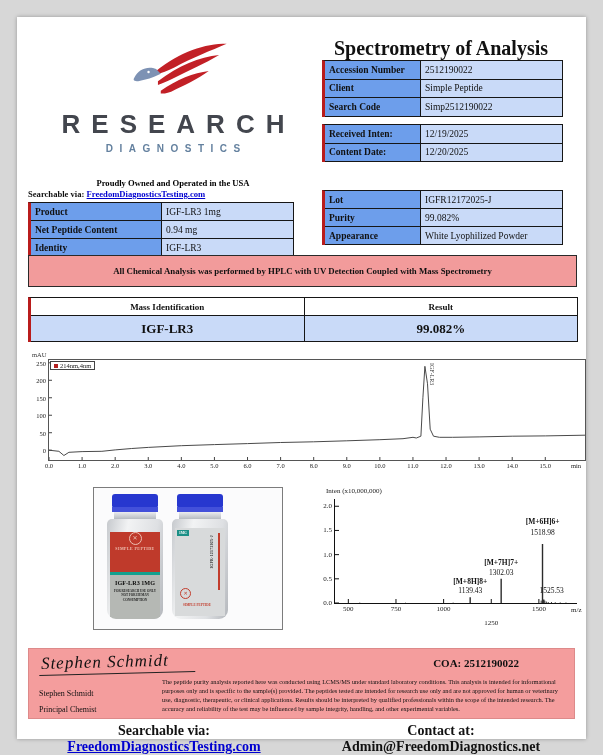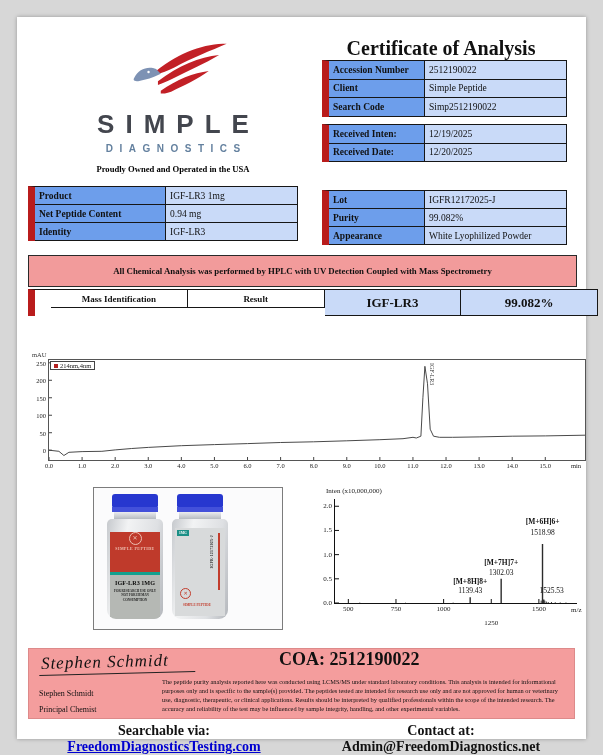--- a/index.html
+++ b/index.html
@@ -6,41 +6,41 @@
   body{width:603px;height:755px;background:#d7d7d7;position:relative;overflow:hidden;
        font-family:"Liberation Serif",serif;color:#111;}
   .page{position:absolute;left:17px;top:17px;width:569px;height:722px;background:#ffffff;
         box-shadow:0 0 4px rgba(0,0,0,.3);}
   .abs{position:absolute;}
 
   
   .logo-block{left:10px;top:22px;width:292px;text-align:center;font-family:"Liberation Sans",sans-serif;}
   .brand{font-size:26px;font-weight:600;letter-spacing:11px;padding-left:11px;color:#43464e;margin-top:2px;}
   .sub-brand{font-size:10px;font-weight:700;letter-spacing:6.5px;padding-left:6.5px;color:#64819f;margin-top:3px;}
-  .tagline{font-family:"Liberation Serif",serif;font-size:8.6px;font-weight:700;margin-top:10px;color:#000;}
+  .tagline{font-family:"Liberation Serif",serif;font-size:8.6px;font-weight:700;margin-top:24px;color:#000;}
   .searchline{left:11px;top:172px;font-size:8.6px;font-weight:700;}
   .lnk{color:#0000d0;text-decoration:underline;font-weight:700;}
 
   
   .doc-title{left:300px;top:20px;width:248px;text-align:center;font-size:20px;font-weight:700;}
-  .tbl{display:grid;border-left:7px solid #b91c1c;border-top:1px solid #161616;font-size:9.5px;}
+  .tbl{display:grid;border-left:3px solid #b91c1c;border-top:1px solid #161616;font-size:9.5px;}
   .cell{border-right:1px solid #161616;border-bottom:1px solid #161616;display:flex;align-items:center;
         padding:0 4px;overflow:hidden;white-space:nowrap;}
   .cl{background:#6d9eeb;font-weight:700;}
   .cv{background:#c9daf8;}
   .t-info{left:305px;top:43px;width:238px;grid-template-columns:96px 1fr;grid-auto-rows:18.6px;}
   .t-dates{left:305px;top:107px;width:238px;grid-template-columns:96px 1fr;grid-auto-rows:18.5px;}
-  .t-prod{left:11px;top:169px;width:263px;grid-template-columns:131px 1fr;grid-auto-rows:18px;}
+  .t-prod{left:11px;top:185px;width:263px;grid-template-columns:131px 1fr;grid-auto-rows:18px;}
   .t-lot{left:305px;top:173px;width:238px;grid-template-columns:96px 1fr;grid-auto-rows:18px;}
 
   .banner{left:11px;top:238px;width:547px;height:30px;background:#f29b9b;border:1px solid #2a2a2a;
           display:flex;align-items:center;justify-content:center;text-align:center;
           font-size:8.8px;font-weight:700;}
 
-  .t-mass{left:11px;top:272px;width:547px;grid-template-columns:1fr 1fr 1fr 1fr;padding-left:16px;}
+  .t-mass{left:11px;top:280px;width:547px;grid-template-columns:1fr 1fr;}
   .mass-h{height:17px;background:#fff;font-size:9px;font-weight:700;justify-content:center;}
   .mass-v{height:25px;background:#c9daf8;font-size:13px;font-weight:700;justify-content:center;}
 
   
   .chrom{left:3px;top:334px;width:576px;height:130px;}
   .chrom-yunit{position:absolute;left:12px;top:0px;font-size:6.5px;color:#333;}
   .chrom-plot{position:absolute;left:28px;top:8px;right:10px;bottom:20px;border:1px solid #555;background:#fff;}
   .chrom-legend{position:absolute;left:1px;top:1px;border:1px solid #444;background:#fff;font-size:6.5px;
                 padding:0 3px;display:flex;align-items:center;gap:2px;z-index:3;color:#222;}
   .legend-mark{width:4px;height:4px;background:#b32020;display:inline-block;}
@@ -84,63 +84,63 @@
   .spec-xunit{position:absolute;left:100%;top:100%;margin:3px 0 0 -6px;font-size:7px;color:#222;}
   .ms-ion{position:absolute;transform:translateX(-50%);font-size:7.5px;font-weight:700;white-space:nowrap;color:#111;}
   .ms-val{position:absolute;transform:translateX(-50%);font-size:7.5px;white-space:nowrap;color:#111;}
   .spec .tick-x{font-size:7px;}
   .spec .tick-y{font-size:7px;}
 
   
   .footer{left:11px;top:631px;width:547px;height:71px;background:#f49d9d;border:1px solid #dd8a8a;box-sizing:border-box;}
   .sig{position:absolute;left:10px;top:3px;font-style:italic;font-size:17px;letter-spacing:1px;
        border-bottom:1px solid #222;padding:0 26px 1px 2px;transform:rotate(-1.5deg);}
-  .coa{position:absolute;left:250px;top:0;width:240px;text-align:left;font-size:18px;font-weight:700;}
+  .coa{position:absolute;left:250px;top:8px;width:240px;text-align:right;font-size:11px;font-weight:700;}
   .signer{position:absolute;left:10px;font-size:8px;}
   .disclaimer{position:absolute;left:133px;right:6px;top:28px;font-size:6.35px;line-height:1.42;color:#111;}
 
   .bottomline{top:706px;font-size:14px;font-weight:700;text-align:center;}
 </style>
 </head>
 <body>
 
 <div class="page">
 
   <div class="abs logo-block">
     <svg width="132" height="64" viewBox="0 0 140 68">
       <path d="M52 34 C78 13, 104 5, 127 5 C111 12, 90 20, 72 30 C64 34, 58 36, 52 38 Z" fill="#c22026"></path>
       <path d="M54 45 C76 28, 98 19, 119 17 C104 26, 86 34, 70 42 C64 45, 58 47, 54 49 Z" fill="#c22026"></path>
       <path d="M57 55 C74 43, 92 36, 108 34 C96 43, 80 50, 68 56 C63 58, 59 58, 57 58 Z" fill="#c22026"></path>
       <path d="M29 41 C33 32, 44 28, 52 32 L57 37 C52 39, 49 41, 45 42 L33 45 C29 45, 27 44, 29 41 Z" fill="#7d92b4"></path>
       <circle cx="44" cy="35" r="1.3" fill="#fff"></circle>
     </svg>
-    <div class="brand">SIMPLE</div>
+    <div class="brand">RESEARCH</div>
     <div class="sub-brand">DIAGNOSTICS</div>
     <div class="tagline">Proudly Owned and Operated in the USA</div>
   </div>
   <div class="abs searchline">
     <span>Searchable via:</span>
     <a href="#" class="lnk">FreedomDiagnosticsTesting.com</a>
   </div>
 
-  <div class="abs doc-title">Certificate of Analysis</div>
+  <div class="abs doc-title">Spectrometry of Analysis</div>
 
   <div class="abs tbl t-info">
     <div class="cell cl">Accession Number</div>
     <div class="cell cv">2512190022</div>
     <div class="cell cl">Client</div>
     <div class="cell cv">Simple Peptide</div>
     <div class="cell cl">Search Code</div>
     <div class="cell cv">Simp2512190022</div>
   </div>
 
   <div class="abs tbl t-dates">
     <div class="cell cl">Received Inten:</div>
     <div class="cell cv">12/19/2025</div>
-    <div class="cell cl">Received Date:</div>
+    <div class="cell cl">Content Date:</div>
     <div class="cell cv">12/20/2025</div>
   </div>
 
   <div class="abs tbl t-prod">
     <div class="cell cl">Product</div>
     <div class="cell cv">IGF-LR3 1mg</div>
     <div class="cell cl">Net Peptide Content</div>
     <div class="cell cv">0.94 mg</div>
     <div class="cell cl">Identity</div>
     <div class="cell cv">IGF-LR3</div>

